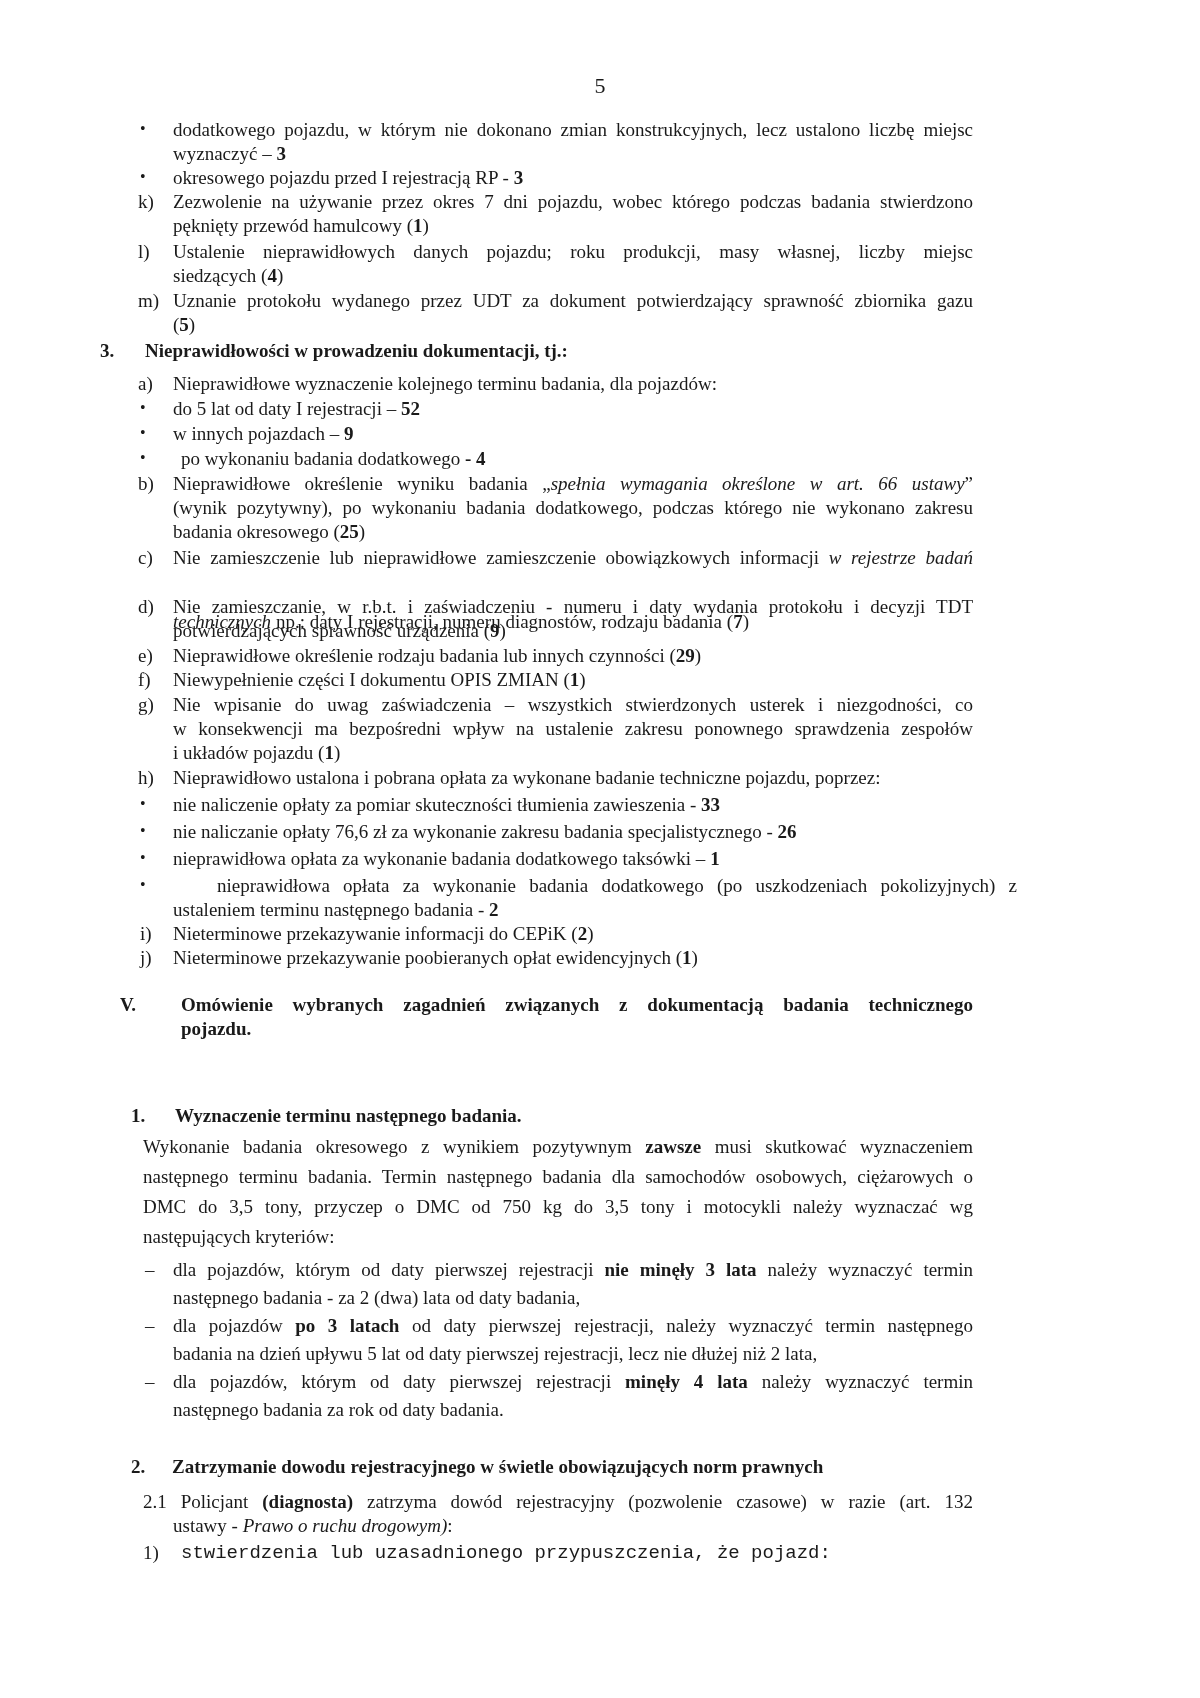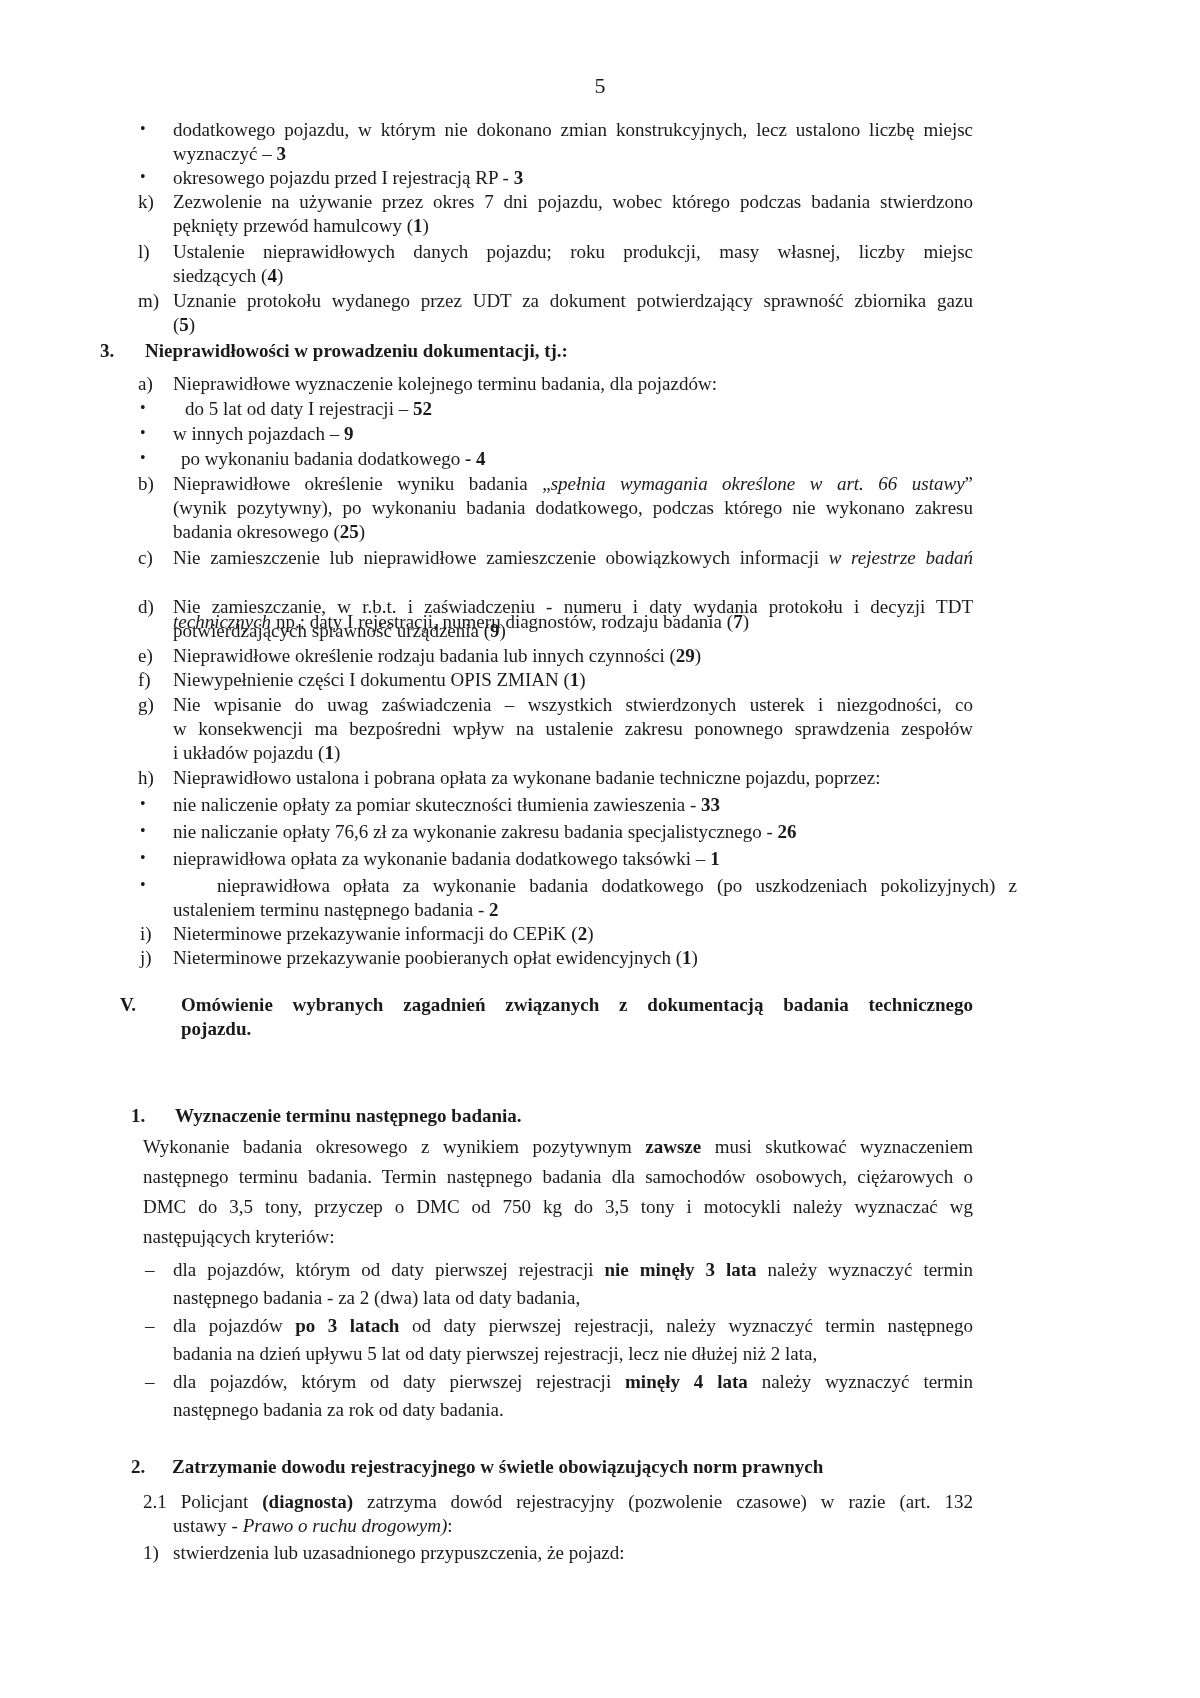--- a/index.html
+++ b/index.html
@@ -38,21 +38,21 @@
 <div class="ln just" style="left:173px;top:289px;width:800px;">Uznanie protokołu wydanego przez UDT za dokument potwierdzający sprawność zbiornika gazu</div>
 <div class="ln" style="left:173px;top:313px;"><span>(</span><b>5</b><span>)</span></div>
 
 <span class="mk h" style="left:100px;top:339px;line-height:24px;">3.</span>
 <div class="ln h" style="left:145px;top:339px;">Nieprawidłowości w prowadzeniu dokumentacji, tj.:</div>
 
 <span class="mk" style="left:138px;top:372px;line-height:24px;">a)</span>
 <div class="ln" style="left:173px;top:372px;">Nieprawidłowe wyznaczenie kolejnego terminu badania, dla pojazdów:</div>
 
 <span class="mk bullet" style="left:140px;top:399px;">•</span>
-<div class="ln" style="left:173px;top:397px;margin-left:12px;"><span>do 5 lat od daty I rejestracji – </span><b>52</b></div>
+<div class="ln" style="left:173px;top:397px;"><span>do 5 lat od daty I rejestracji – </span><b>52</b></div>
 
 <span class="mk bullet" style="left:140px;top:424px;">•</span>
 <div class="ln" style="left:173px;top:422px;"><span>w innych pojazdach – </span><b>9</b></div>
 
 <span class="mk bullet" style="left:140px;top:449px;">•</span>
 <div class="ln" style="left:181px;top:447px;"><span>po wykonaniu badania dodatkowego </span><b>- 4</b></div>
 
 <span class="mk" style="left:138px;top:472px;line-height:24px;">b)</span>
 <div class="ln just" style="left:173px;top:472px;width:800px;"><span>Nieprawidłowe określenie wyniku badania „</span><i>spełnia wymagania określone w art. 66 ustawy</i><span>”</span></div>
 <div class="ln just" style="left:173px;top:496px;width:800px;">(wynik pozytywny), po wykonaniu badania dodatkowego, podczas którego nie wykonano zakresu</div>
@@ -123,13 +123,13 @@
 <div class="ln just" style="left:173px;top:1370px;width:800px;"><span>dla pojazdów, którym od daty pierwszej rejestracji </span><b>minęły 4 lata</b><span> należy wyznaczyć termin</span></div>
 <div class="ln" style="left:173px;top:1398px;">następnego badania za rok od daty badania.</div>
 
 <span class="mk h" style="left:131px;top:1455px;line-height:24px;">2.</span>
 <div class="ln h" style="left:172px;top:1455px;">Zatrzymanie dowodu rejestracyjnego w świetle obowiązujących norm prawnych</div>
 
 <div class="ln just" style="left:143px;top:1490px;width:830px;"><span>2.1</span><span> Policjant </span><b>(diagnosta)</b><span> zatrzyma dowód rejestracyjny (pozwolenie czasowe) w razie (art. 132</span></div>
 <div class="ln" style="left:173px;top:1514px;"><span>ustawy - </span><i>Prawo o ruchu drogowym)</i><span>:</span></div>
 
 <span class="mk" style="left:143px;top:1541px;line-height:24px;">1)</span>
-<div class="ln" style="left:173px;top:1541px;">stwierdzenia lub uzasadnionego przypuszczenia, że pojazd:</div>
+<div class="ln" style="left:181px;top:1541px;font-family:Liberation Mono, monospace;">stwierdzenia lub uzasadnionego przypuszczenia, że pojazd:</div>
 
 </body></html>

